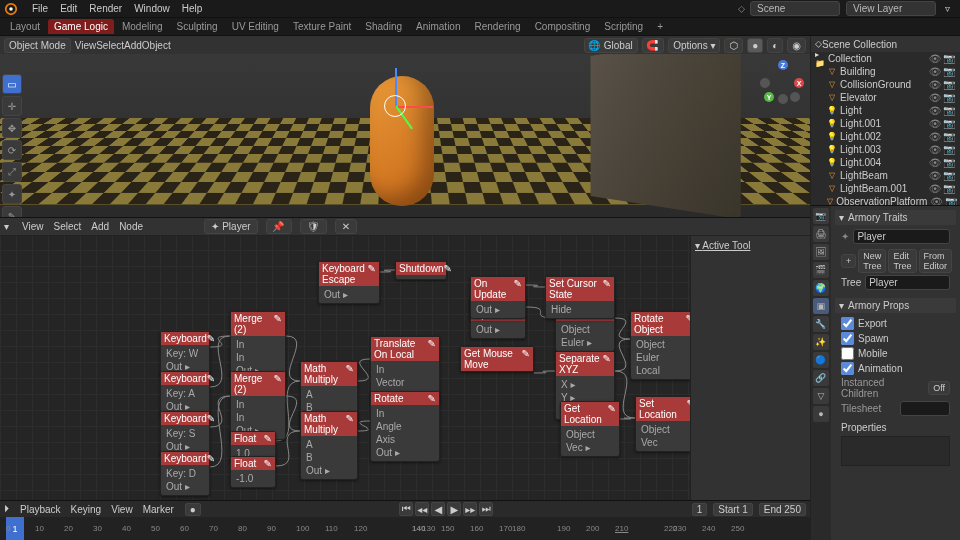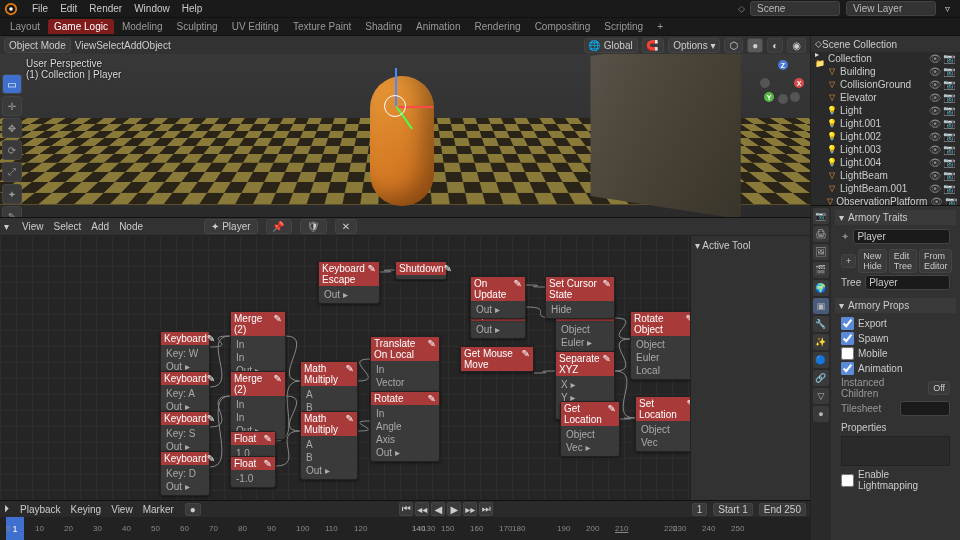--- a/index.html
+++ b/index.html
@@ -53,21 +53,21 @@
 .nodes { position:absolute; top:18px; left:0; right:0; bottom:0;}
 .node { position:absolute; background:#3a3a3a; border:1px solid #222; border-radius:3px; font-size:7px; box-shadow:0 1px 3px rgba(0,0,0,.5);}
 .node .nh { background:#a83a3a; color:#fff; padding:1px 3px; font-size:7px; display:flex; justify-content:space-between;}
 .node .nb { padding:2px 3px; color:#aaa; font-size:6px; line-height:1.3;}
 .node .sock { display:flex; justify-content:space-between; padding:0 2px; font-size:6px;}
 svg.wires { position:absolute; top:0; left:0; width:100%; height:100%; pointer-events:none;}
 svg.wires path { stroke:#888; stroke-width:1; fill:none;}
 
 
 .npanel { position:absolute; right:0; top:18px; width:120px; bottom:0; background:#323232; border-left:1px solid #222; padding:4px; color:#ccc;}
-.npanel .sec { margin-bottom:22px;}
+.npanel .sec { margin-bottom:22px;text-decoration:underline;}
 .npanel .sec-h { font-size:10px; color:#ccc; margin-bottom:2px;}
 
 
 .timeline { height:40px; background:#2a2a2a; border-top:1px solid #111; display:flex; flex-direction:column;}
 .tl-header { height:16px; display:flex; align-items:center; padding:0 4px; gap:6px; color:#ccc;}
 .tl-header .btn { background:#3a3a3a; border:1px solid #444; padding:0 4px; border-radius:2px; }
 .tl-header .center { flex:1; display:flex; justify-content:center; gap:2px;}
 .tl-header .center .tbtn { width:14px; height:14px; background:#3a3a3a; border:1px solid #444; display:flex; align-items:center; justify-content:center; border-radius:2px;}
 .tl-track { flex:1; position:relative; background:#222; display:flex; align-items:center;}
 .tl-track .tick { position:absolute; top:0; bottom:0; display:flex; align-items:center; font-size:8px; color:#888;}
@@ -140,24 +140,20 @@
         <span class="hdr-btn">Object Mode</span>
         <span id="vp-menu"><span class="menu-item">View</span><span class="menu-item">Select</span><span class="menu-item">Add</span><span class="menu-item">Object</span></span>
         <span style="flex:1"></span>
         <span class="hdr-btn">🌐 <span>Global</span></span>
         <span class="hdr-btn">🧲</span>
         <span class="hdr-btn">Options ▾</span>
         <span class="hdr-btn">⬡</span>
         <span class="hdr-btn" style="background:#5a5a5a">●</span>
         <span class="hdr-btn">◐</span>
         <span class="hdr-btn">◉</span>
-      </div>
-      <div class="vp-overlay">
-        <div>User Perspective</div>
-        <div>(1) Collection | Player</div>
       </div>
       <div class="vp-toolbar-l">
         <div class="tbtn active">▭</div>
         <div class="tbtn">✛</div>
         <div class="tbtn">✥</div>
         <div class="tbtn">⟳</div>
         <div class="tbtn">⤢</div>
         <div class="tbtn">✦</div>
         <div class="tbtn">✎</div>
 
@@ -705,21 +701,21 @@
       <div class="pbody">
         <div class="panel">
           <div class="panel-h">▾ <span>Armory Traits</span></div>
           <div class="panel-b">
             <div class="row">
                 <span style="color:#888">✦</span>
                 <input type="text" value="Player" style="">
               </div>
             <div class="row" style="gap:2px;margin-top:3px">
               <span class="btn">+</span>
-              <span class="btn">New Hide</span>
+              <span class="btn">New Tree</span>
               <span class="btn">Edit Tree</span>
               <span class="btn">From Editor</span>
             </div>
             <div class="row">
                 <span>Tree</span> 
                 <input type="text" value="Player" style="">
               </div>
           </div>
         </div>
         <div class="panel">
@@ -746,23 +742,19 @@
                 <span class="btn">Off</span>
               </div>
             <div class="row">
                 <span style="flex:1;color:#999">Tilesheet</span>
                 <input type="text" style="width: 50px;">
               </div>
             <div class="row" style="margin-top:4px">
                 <span>Properties</span>
               </div>
             <div style="height:30px;background:#2a2a2a;border:1px solid #222;margin:2px 0"></div>
-            <div class="chk">
-                <input type="checkbox" style="">
-                <span>Enable Lightmapping</span>
-              </div>
           </div>
         </div>
 
       </div>
     </div>
   </div>
 </div>
 
 </body></html>

